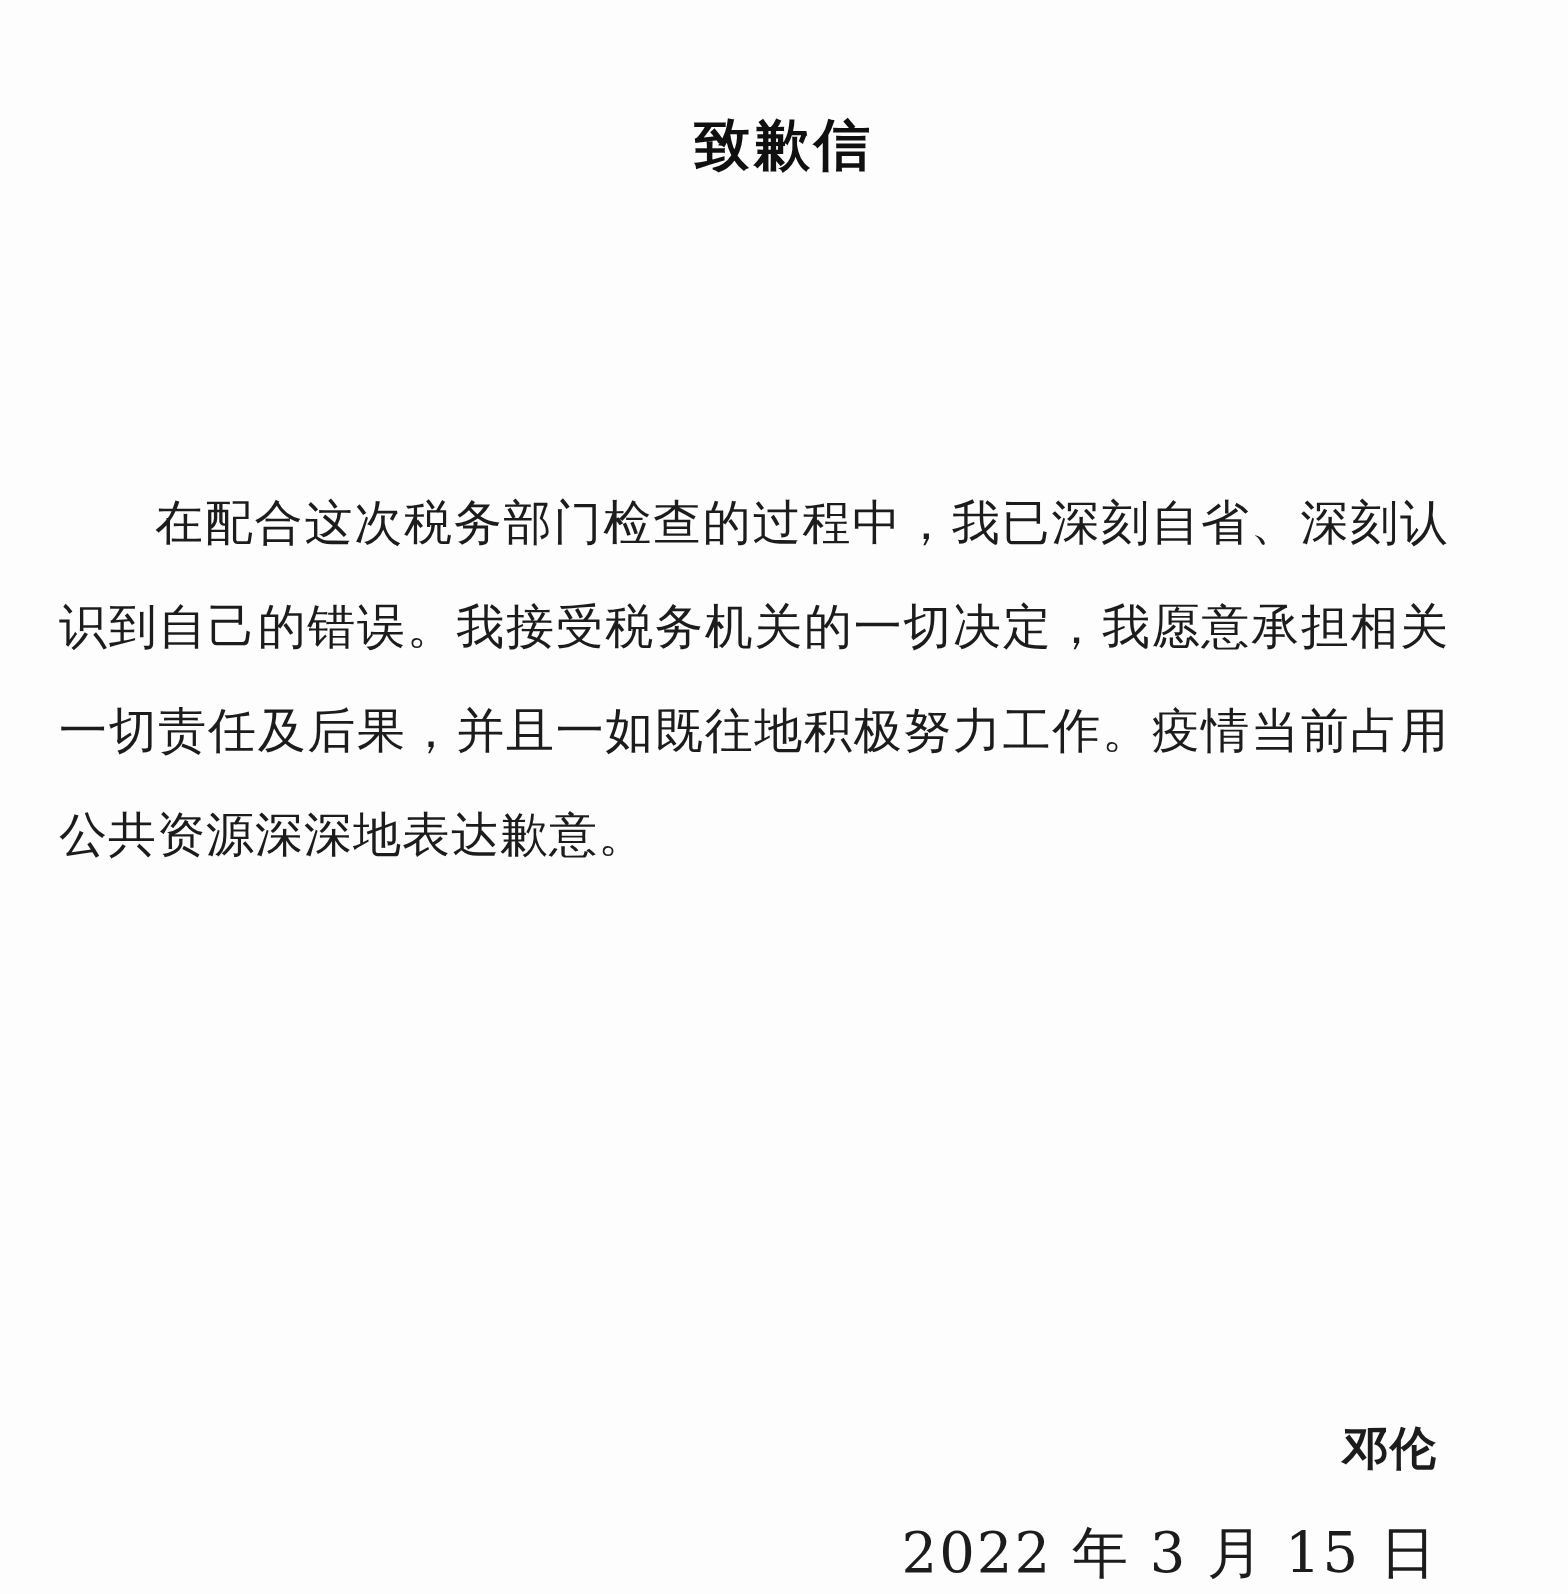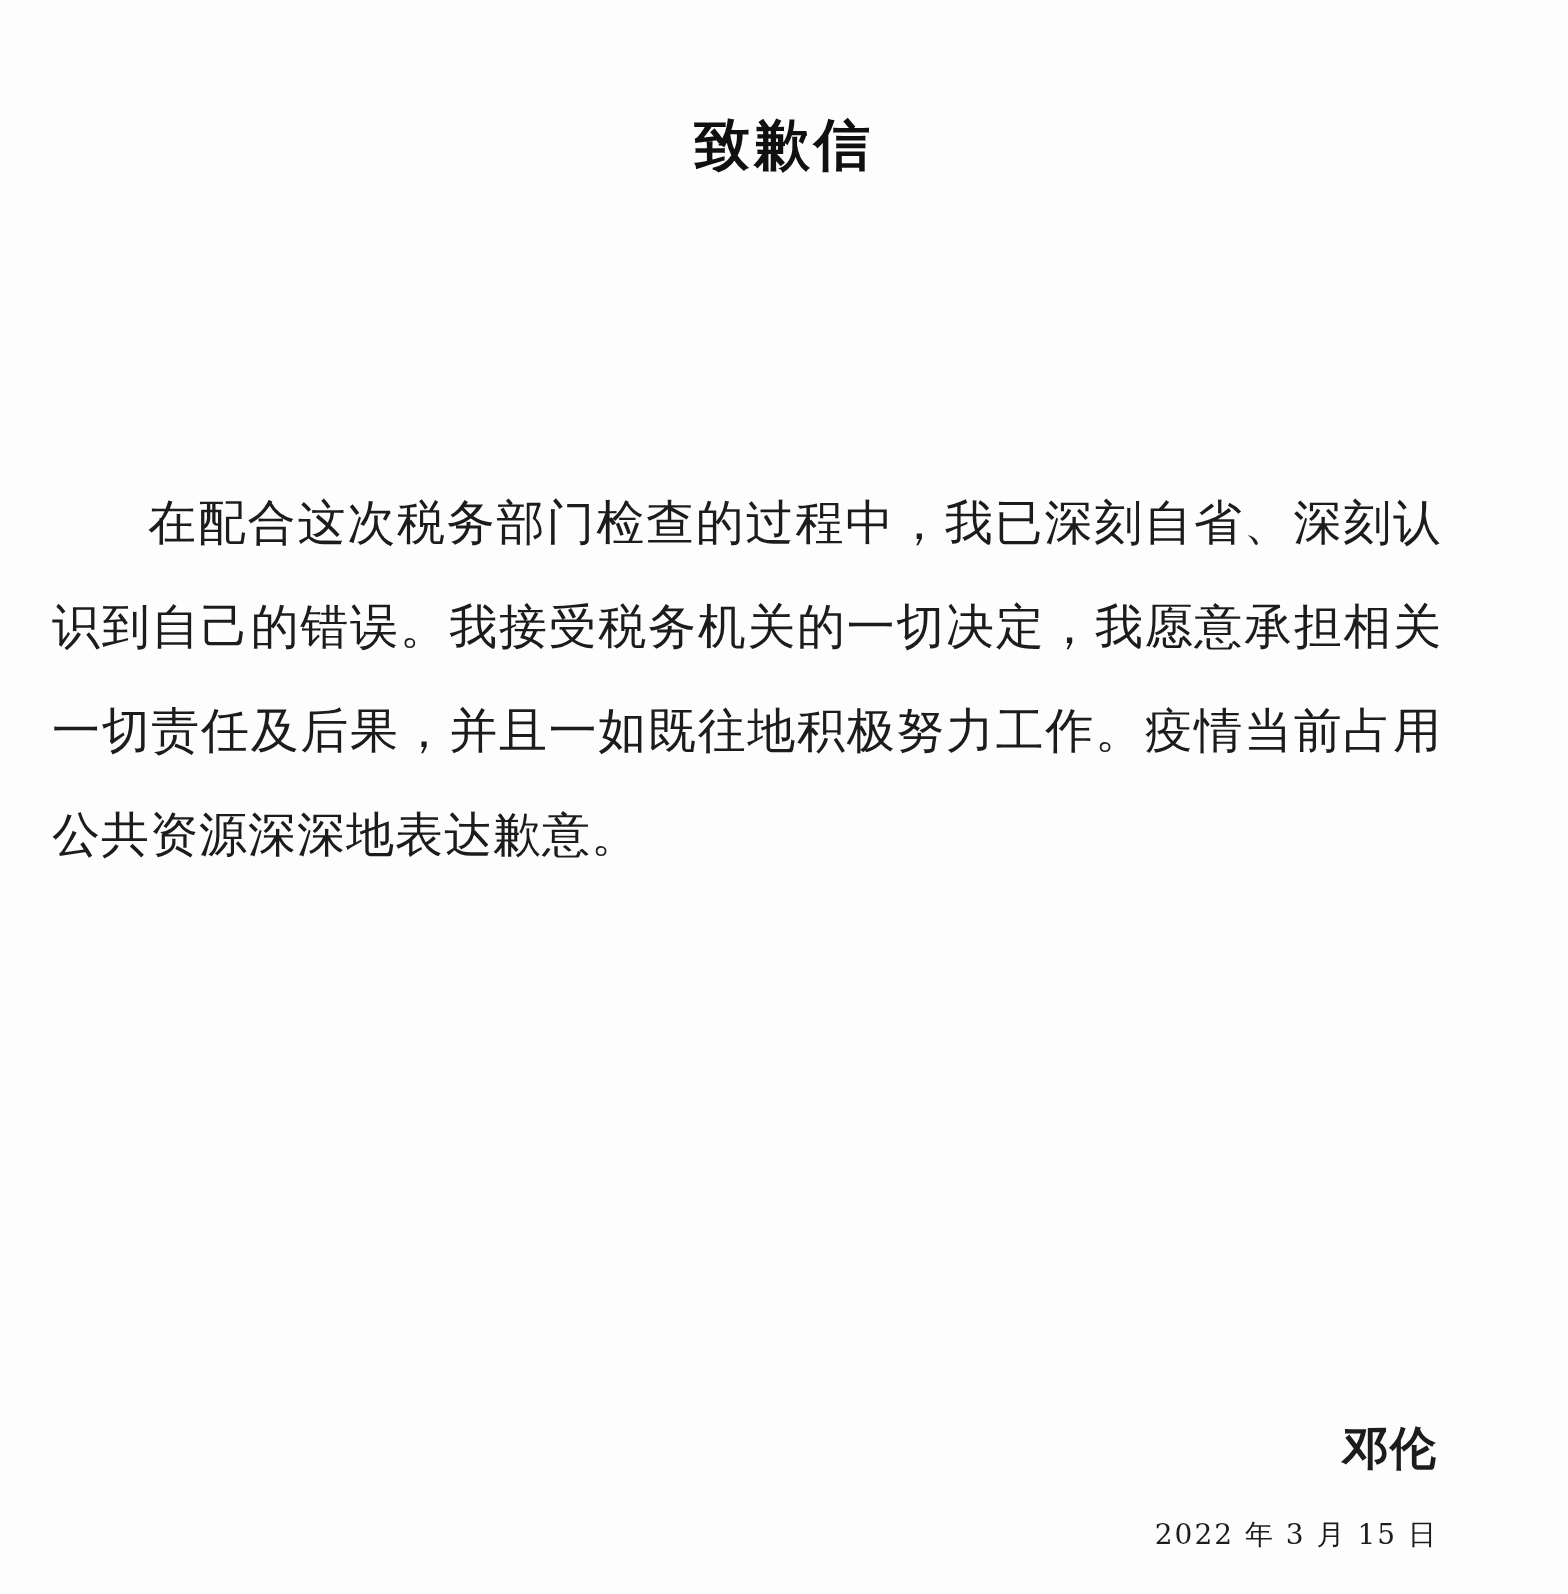--- a/index.html
+++ b/index.html
@@ -29,21 +29,21 @@
     text-align: center;
     font-size: 56px;
     font-weight: bold;
     letter-spacing: 4px;
     color: #101010;
     font-family: Liberation Sans, sans-serif;
   }
   .body-block {
     position: absolute;
     top: 470px;
-    left: 52px;
+    left: 59px;
     width: 1390px;
   }
   .body-para {
     font-size: 48px;
     line-height: 104px;
     text-indent: 96px;
     text-align: justify;
     text-justify: inter-ideograph;
     letter-spacing: 1px;
     color: #1c1c1c;
@@ -57,21 +57,21 @@
     font-size: 46px;
     letter-spacing: 2px;
     color: #1c1c1c;
     font-family: "DejaVu Serif", "Liberation Serif", serif;
     font-weight: bold;
   }
   .sign-date {
     position: absolute;
     top: 1516px;
     right: 130px;
-    font-size: 28px;
+    font-size: 56px;
     letter-spacing: 2px;
     color: #1c1c1c;
     font-family: "DejaVu Serif", "Liberation Serif", serif;
     white-space: nowrap;
   }
 </style>
 </head>
 <body>
 
 <div class="page">

